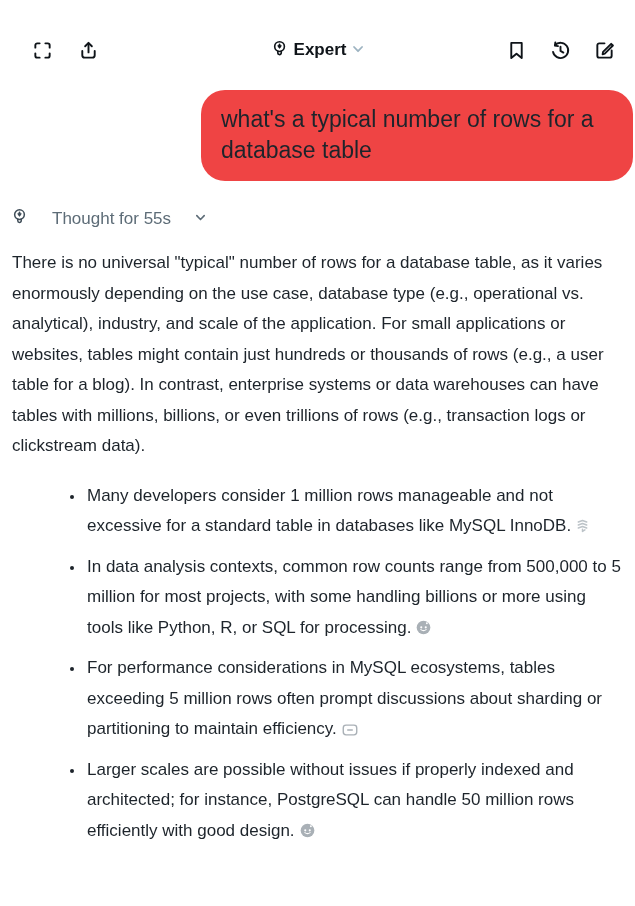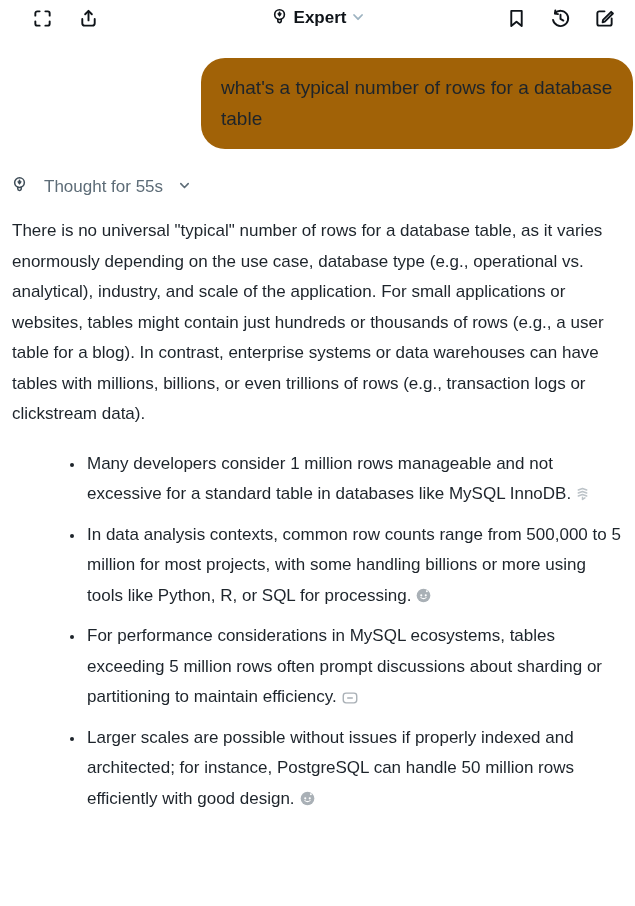--- a/index.html
+++ b/index.html
@@ -12,20 +12,21 @@
   }
 
   
   .topbar {
     position: relative;
     height: 38px;
     display: flex;
     align-items: flex-start;
     justify-content: space-between;
     padding: 7px 20px 0 31px;
+    margin-top: 32px;
   }
   .topbar-group { display: flex; align-items: center; gap: 24px; }
   .topbar-group.right { gap: 22px; }
   .icon-btn {
     width: 22px; height: 22px;
     display: inline-flex; align-items: center; justify-content: center;
     cursor: pointer;
     background: none; border: none; padding: 0;
   }
   .icon-btn svg { display: block; }
@@ -48,32 +49,32 @@
   .chat { padding: 0; }
 
   .bubble-row {
     display: flex;
     justify-content: flex-end;
     padding-right: 2px;
     margin-top: 20px;
   }
   .user-bubble {
     max-width: 432px;
-    background: #a16207;
+    background: #ef4444;
     border-radius: 24px;
     padding: 14px 20px 15px 20px;
-    font-size: 19px;
+    font-size: 23px;
     line-height: 31px;
     color: #1d242b;
   }
 
   .thought-row {
     display: flex;
     align-items: center;
-    gap: 15px;
+    gap: 23px;
     margin: 26px 12px 0 10px;
     color: #5d6c77;
     cursor: pointer;
     background: none; border: none;
     font-size: 17px;
   }
   .thought-label { line-height: 24px; }
 
   .answer { margin: 0 10px 0 12px; }
   .answer p { margin-top: 15px; }

